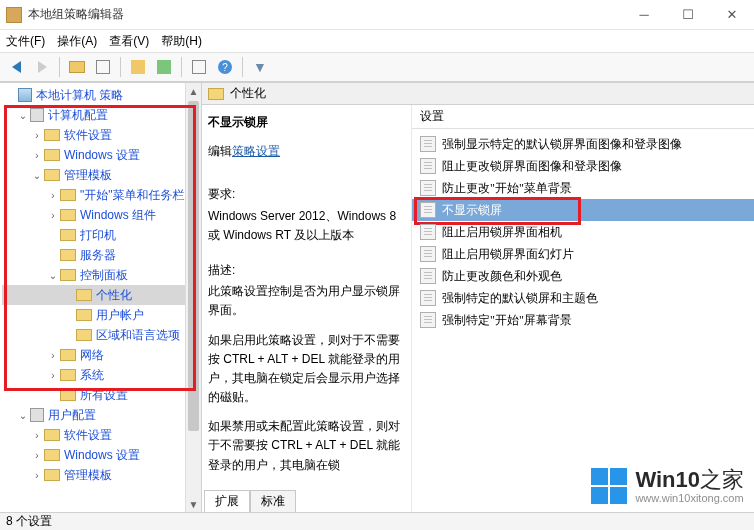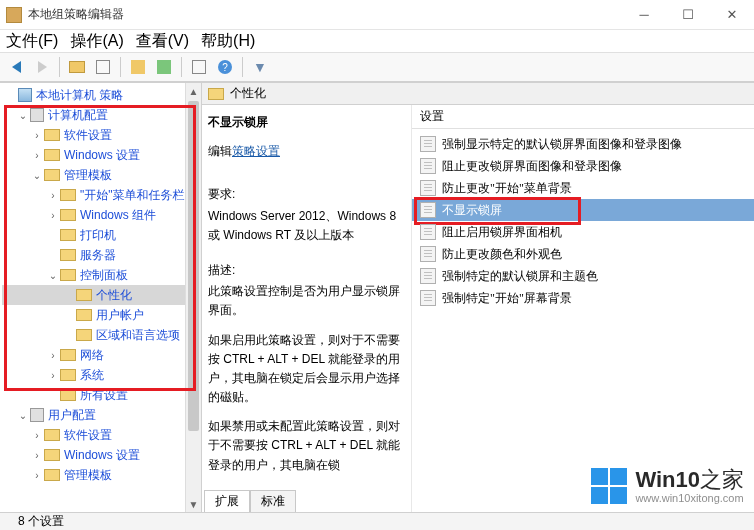--- a/index.html
+++ b/index.html
@@ -32,21 +32,21 @@
   display: flex; align-items: center; justify-content: center;
   color: #555; font-size: 13px;
 }
 .win-btn.close { color: #555; }
 .menubar {
   height: 22px;
   display: flex;
   align-items: center;
   padding-left: 6px;
   gap: 12px;
-  font-size: 16px;
+  font-size: 12px;
 }
 .menubar span { color: #000; }
 .toolbar {
   height: 30px;
   border-top: 1px solid #e0e0e0;
   border-bottom: 1px solid #d0d0d0;
   display: flex;
   align-items: center;
   padding: 0 4px;
   gap: 2px;
@@ -190,21 +190,21 @@
   border: 1px solid #c8c8c8;
   background: #f4f4f4;
   border-bottom: none;
 }
 .tab.active { background: #fff; }
 .statusbar {
   position: absolute; bottom: 0; left: 0; right: 0;
   height: 18px; border-top: 1px solid #d0d0d0;
   background: #f4f4f4;
   display: flex; align-items: center;
-  padding-left: 18px; font-size: 12px;
+  padding-left: 6px; font-size: 12px;
 }
 .watermark {
   position: absolute;
   right: 10px; bottom: 26px;
   display: flex; align-items: center; gap: 8px;
   opacity: 0.95;
   pointer-events: none;
 }
 .wm-logo {
   width: 36px; height: 36px;
@@ -421,20 +421,24 @@
           <div class="list-item selected">
               <span class="li-icon"></span>
               <span class="li-label">不显示锁屏</span>
             </div>
           <div class="list-item">
               <span class="li-icon"></span>
               <span class="li-label">阻止启用锁屏界面相机</span>
             </div>
           <div class="list-item">
               <span class="li-icon"></span>
+              <span class="li-label">阻止启用锁屏界面幻灯片</span>
+            </div>
+          <div class="list-item">
+              <span class="li-icon"></span>
               <span class="li-label">防止更改颜色和外观色</span>
             </div>
           <div class="list-item">
               <span class="li-icon"></span>
               <span class="li-label">强制特定的默认锁屏和主题色</span>
             </div>
           <div class="list-item">
               <span class="li-icon"></span>
               <span class="li-label">强制特定"开始"屏幕背景</span>
             </div>

